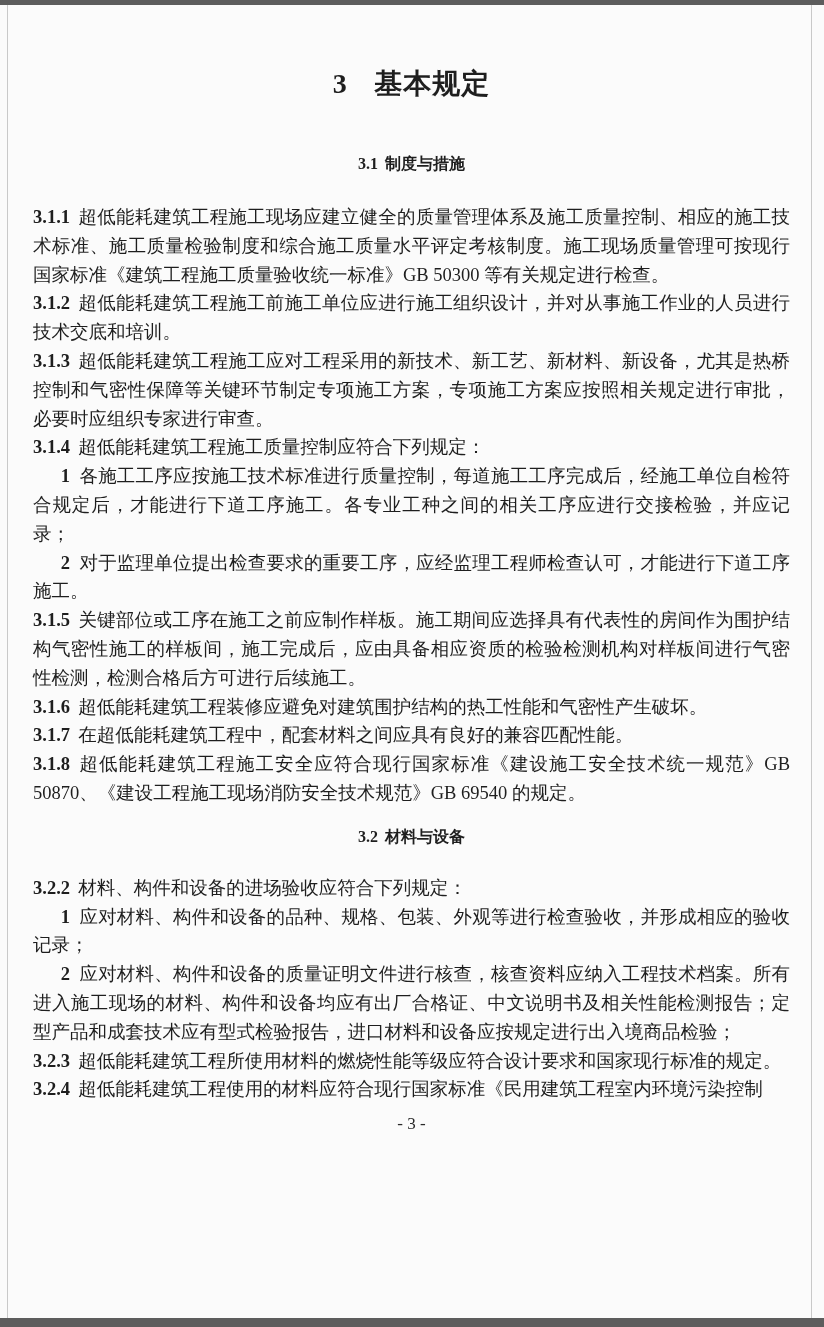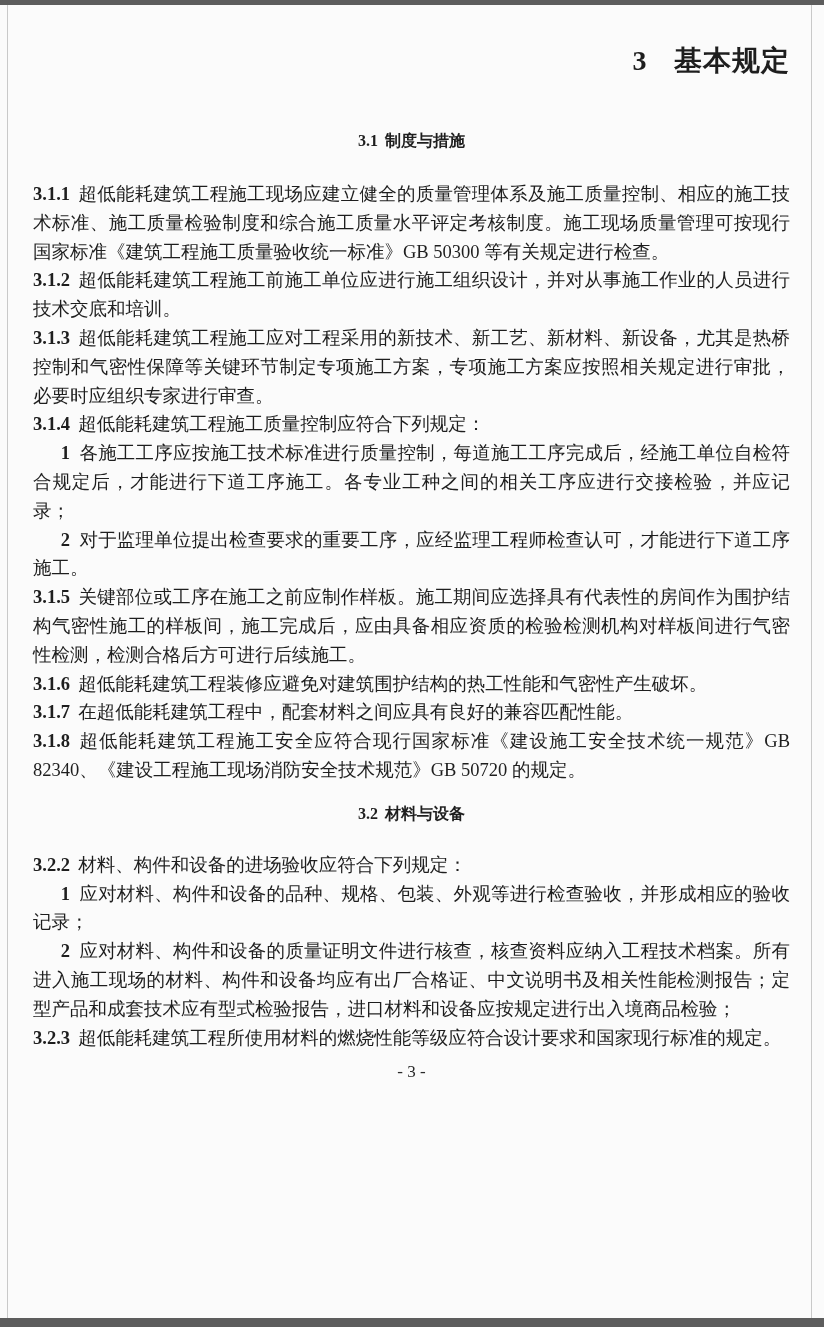--- a/index.html
+++ b/index.html
@@ -14,25 +14,25 @@
     box-sizing:border-box;
   }
   .bar { position:absolute; left:0; right:0; background:#5d5d5d; }
   .bar.top { top:0; height:5px; }
   .bar.bottom { bottom:0; height:9px; }
   .vline { position:absolute; top:5px; bottom:9px; width:1px; background:#c9c9c9; }
   .vline.left { left:7px; }
   .vline.right { left:811px; }
   .content { position:absolute; left:33px; right:34px; top:0; }
   h1.chapter {
-    margin:44px 0 0 0;
+    margin:67px 0 0 0;
     font-size:28px;
     line-height:34px;
     font-weight:bold;
-    text-align:right;
+    text-align:center;
     letter-spacing:1px;
   }
   h1.chapter .num { margin-right:0.95em; }
   h2.section {
     font-size:16px;
     line-height:30px;
     font-weight:bold;
     text-align:center;
   }
   h2.section .num { margin-right:0.45em; }
@@ -81,32 +81,33 @@
     <p class="item"><span class="inum">1</span><span>各施工工序应按施工技术标准进行质量控制，每道施工工序完成后，经施工单位自检符合规定后，才能进行下道工序施工。各专业工种之间的相关工序应进行交接检验，并应记录；</span></p>
 
     <p class="item"><span class="inum">2</span><span>对于监理单位提出检查要求的重要工序，应经监理工程师检查认可，才能进行下道工序施工。</span></p>
 
     <p class="clause"><span class="cnum">3.1.5</span><span>关键部位或工序在施工之前应制作样板。施工期间应选择具有代表性的房间作为围护结构气密性施工的样板间，施工完成后，应由具备相应资质的检验检测机构对样板间进行气密性检测，检测合格后方可进行后续施工。</span></p>
 
     <p class="clause"><span class="cnum">3.1.6</span><span>超低能耗建筑工程装修应避免对建筑围护结构的热工性能和气密性产生破坏。</span></p>
 
     <p class="clause"><span class="cnum">3.1.7</span><span>在超低能耗建筑工程中，配套材料之间应具有良好的兼容匹配性能。</span></p>
 
-    <p class="clause"><span class="cnum">3.1.8</span><span>超低能耗建筑工程施工安全应符合现行国家标准《建设施工安全技术统一规范》GB 82340、《建设工程施工现场消防安全技术规范》GB 50720 的规定。</span></p>
+    <p class="clause"><span class="cnum">3.1.8</span><span>超低能耗建筑工程施工安全应符合现行国家标准《建设施工安全技术统一规范》GB 50870、《建设工程施工现场消防安全技术规范》GB 69540 的规定。</span></p>
 
     <h2 class="section s2"><span class="num">3.2</span><span>材料与设备</span></h2>
 
 
     <p class="clause"><span class="cnum">3.2.2</span><span>材料、构件和设备的进场验收应符合下列规定：</span></p>
 
     <p class="item"><span class="inum">1</span><span>应对材料、构件和设备的品种、规格、包装、外观等进行检查验收，并形成相应的验收记录；</span></p>
 
     <p class="item"><span class="inum">2</span><span>应对材料、构件和设备的质量证明文件进行核查，核查资料应纳入工程技术档案。所有进入施工现场的材料、构件和设备均应有出厂合格证、中文说明书及相关性能检测报告；定型产品和成套技术应有型式检验报告，进口材料和设备应按规定进行出入境商品检验；</span></p>
 
 
     <p class="clause"><span class="cnum">3.2.3</span><span>超低能耗建筑工程所使用材料的燃烧性能等级应符合设计要求和国家现行标准的规定。</span></p>
 
+    <p class="clause"><span class="cnum">3.2.4</span><span>超低能耗建筑工程使用的材料应符合现行国家标准《民用建筑工程室内环境污染控制</span></p>
 
     <div class="footer">- 3 -</div>
   </div>
 
   <div class="bar bottom"></div>
 </div>
 
 </body></html>

